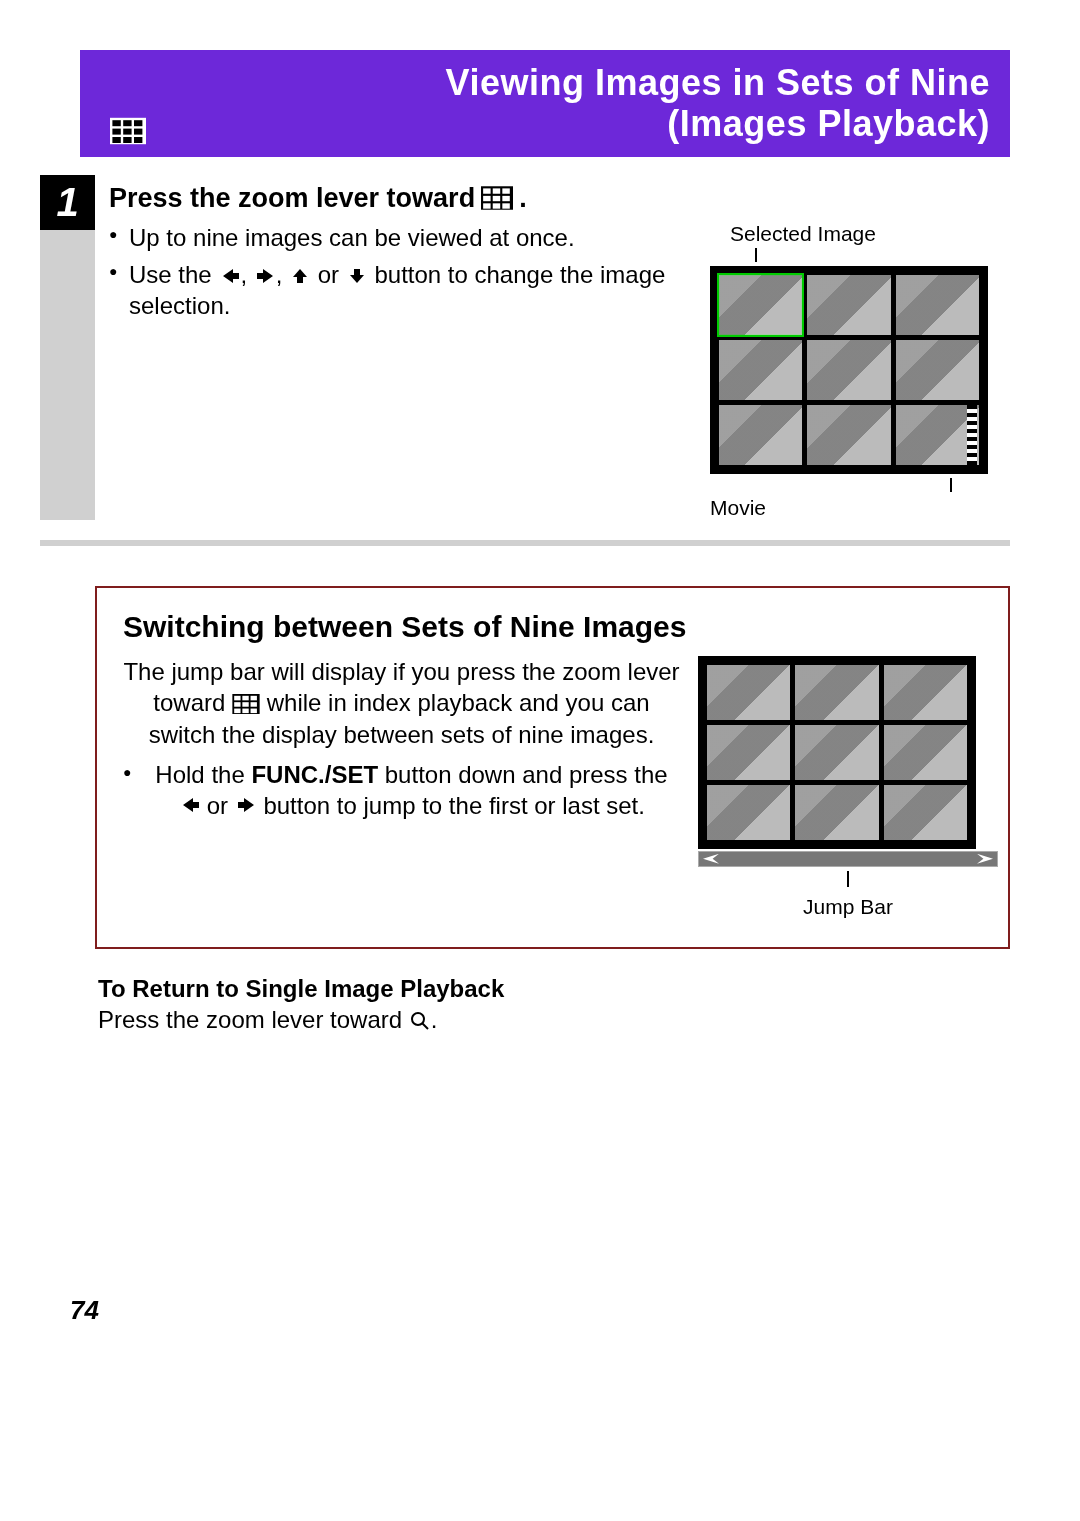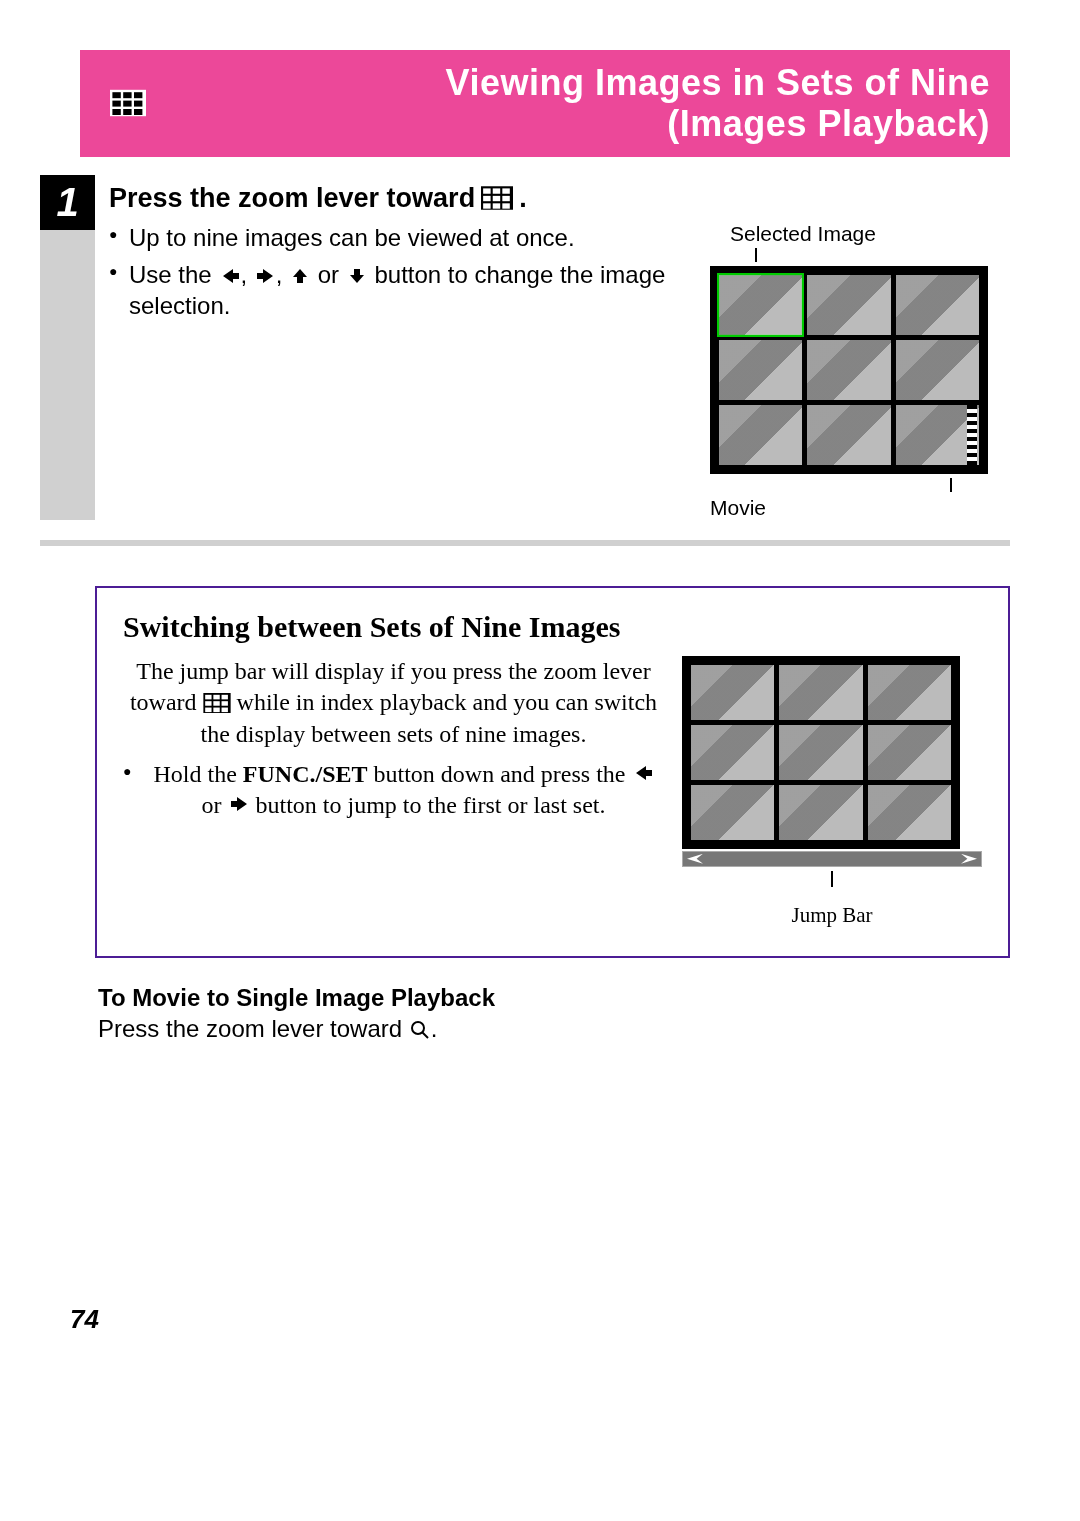--- a/index.html
+++ b/index.html
@@ -9,27 +9,27 @@
     color: #000;
     width: 1080px;
   }
   .page {
     box-sizing: border-box;
     padding: 50px 70px 40px 40px;
   }
 
   
   .header-bar {
-    background: #ec4899;
+    background: #6d28d9;
     color: #fff;
     margin-left: 40px;
     padding: 12px 20px 12px 30px;
     display: flex;
     gap: 18px;
-    align-items: center;
+    align-items: flex-end;
   }
   .header-text {
     font-weight: 900;
     font-size: 36px;
     line-height: 1.15;
     text-align: right;
     flex: 1;
     letter-spacing: 0.5px;
   }
 
@@ -121,24 +121,23 @@
     content:"";
     position:absolute;
     right:2px; top:0; bottom:0;
     width:10px;
     background: repeating-linear-gradient(#000 0 4px, #fff 4px 8px);
     z-index:2;
   }
 
   
   .box-section {
-    border: 2px solid #4c1d95;
+    border: 2px solid #7f1d1d;
     margin: 40px 0 0 55px;
-    padding: 22px 26px 28px 26px;
-    font-family: Liberation Serif, serif;
+    padding: 22px 10px 28px 26px;
   }
   .box-title {
     font-weight: 900;
     font-size: 30px;
     margin-bottom: 12px;
   }
   .box-columns { display:flex; gap:18px; }
   .box-text { flex:1; font-size:24px; line-height:1.32;text-align:center; }
   .box-text ul { list-style:none; padding-left:0; margin: 8px 0 0 0; }
   .box-text li { position:relative; padding-left:20px; margin-bottom:6px; }
@@ -157,21 +156,21 @@
   }
   .jump-bar::before, .jump-bar::after {
     content:"";
     position:absolute;
     top:2px; width:16px; height:10px;
     background:#fff;
   }
   .jump-bar::before { left:4px; clip-path: polygon(100% 0, 0 50%, 100% 100%, 60% 50%); }
   .jump-bar::after { right:4px; clip-path: polygon(0 0, 100% 50%, 0 100%, 40% 50%); }
   .jump-fig .thumb-grid { height:175px; }
-  .jump-caption { text-align:center; font-size:21px; margin-top:16px; }
+  .jump-caption { text-align:center; font-size:21px; margin-top:8px; }
   .jump-tick { display:block; width:2px; height:16px; background:#000; margin: 4px auto 0; }
 
   .return-section {
     margin: 24px 0 0 58px;
     font-size: 24px;
     line-height:1.3;
   }
   .return-section .bold { font-size:24px; }
 
   .page-num {
@@ -340,21 +339,21 @@
           <div class="thumb"></div>
         </div>
         <div class="jump-bar"></div>
         <span class="jump-tick"></span>
         <div class="jump-caption">Jump Bar</div>
       </div>
     </div>
   </div>
 
   <div class="return-section">
-    <div class="bold">To Movie to Single Image Playback</div>
+    <div class="bold">To Return to Single Image Playback</div>
     <div>
       <span>Press the zoom lever toward</span>
       <svg width="22" height="20" viewBox="0 0 20 20" style="vertical-align:-3px">
           <use href="#magnify"></use>
         </svg><span>.</span>
     </div>
   </div>
 
   <div class="page-num">74</div>
 </div>

